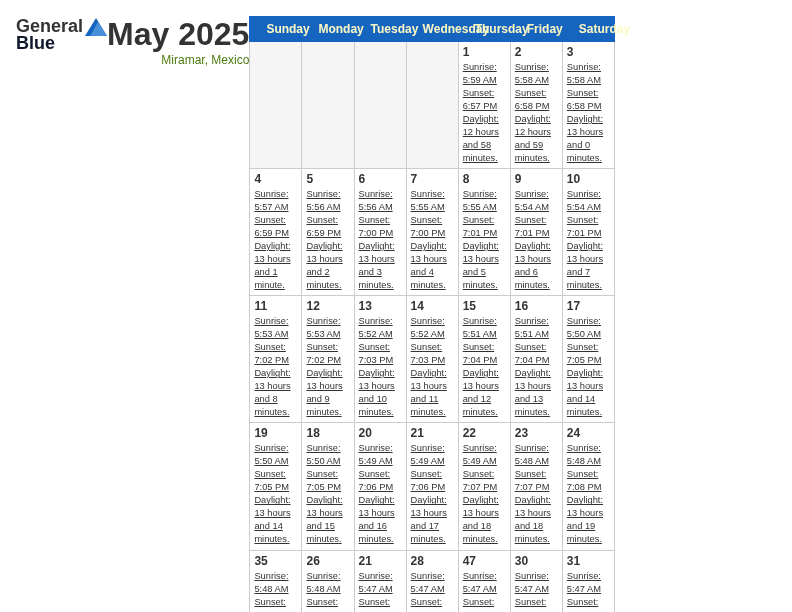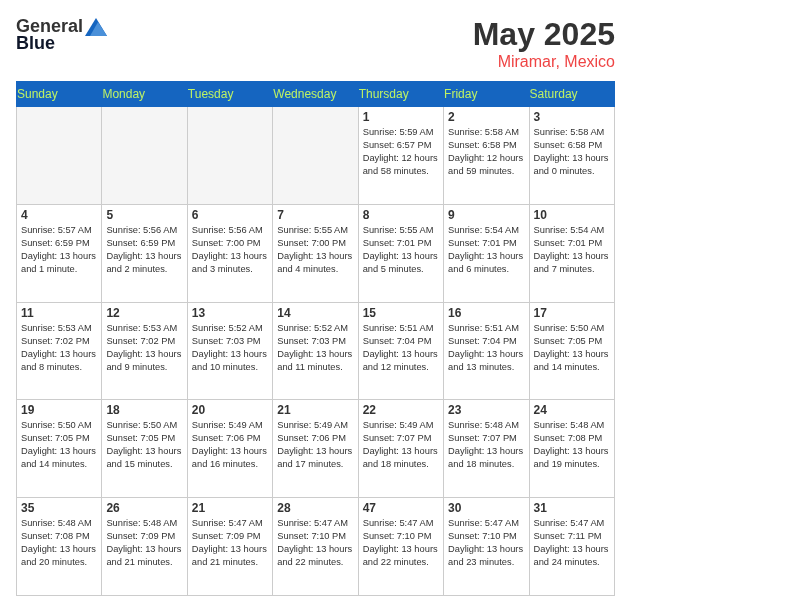--- a/index.html
+++ b/index.html
@@ -8,21 +8,21 @@
       height: 612px;
       font-family: Arial, sans-serif;
       background: #fff;
       overflow: hidden;
     }
     .page {
       width: 631px;
       height: 612px;
       padding: 16px;
       display: flex;
-      flex-direction: column;
+      flex-direction: row;
     }
     .header {
       display: flex;
       justify-content: space-between;
       align-items: flex-start;
       margin-bottom: 10px;
     }
     .logo {
       display: flex;
       align-items: center;
@@ -30,36 +30,36 @@
     }
     .title-block {
       text-align: right;
     }
     .title-month {
       font-size: 32px;
       font-weight: bold;
       color: #333;
     }
     .title-location {
-      font-size: 16px;
-      color: #ef4444;
+      font-size: 12px;
+      color: #4d7c0f;
     }
     .calendar {
       flex: 1;
       border: 1px solid #ccc;
       border-collapse: collapse;
       width: 100%;
       table-layout: fixed;
     }
     .calendar th {
       background-color: #1565c0;
-      color: #bef264;
+      color: #fef9c3;
       font-size: 12px;
-      font-weight: normal;
-      padding: 5px 0;
+      font-weight: bold;
+      padding: 5px 16px;
       border: 1px solid #1565c0;
       text-align: left;
     }
     .calendar td {
       vertical-align: top;
       border: 1px solid #ccc;
       padding: 3px 4px;
       font-size: 9.5px;
       color: #333;
       height: 88px;
@@ -70,20 +70,21 @@
     }
     .day-num {
       font-size: 12px;
       font-weight: bold;
       margin-bottom: 2px;
       display: block;
     }
     .cell-text {
       line-height: 1.4;
       font-size: 9.3px;
+      text-decoration: underline;
     }
   </style>
 </head>
 <body>
 
 <div class="page">
   <div class="header">
     <div class="logo">
       <div style="display:flex;flex-direction:column;align-items:flex-start;">
         <div style="display:flex;align-items:center;gap:2px;">

